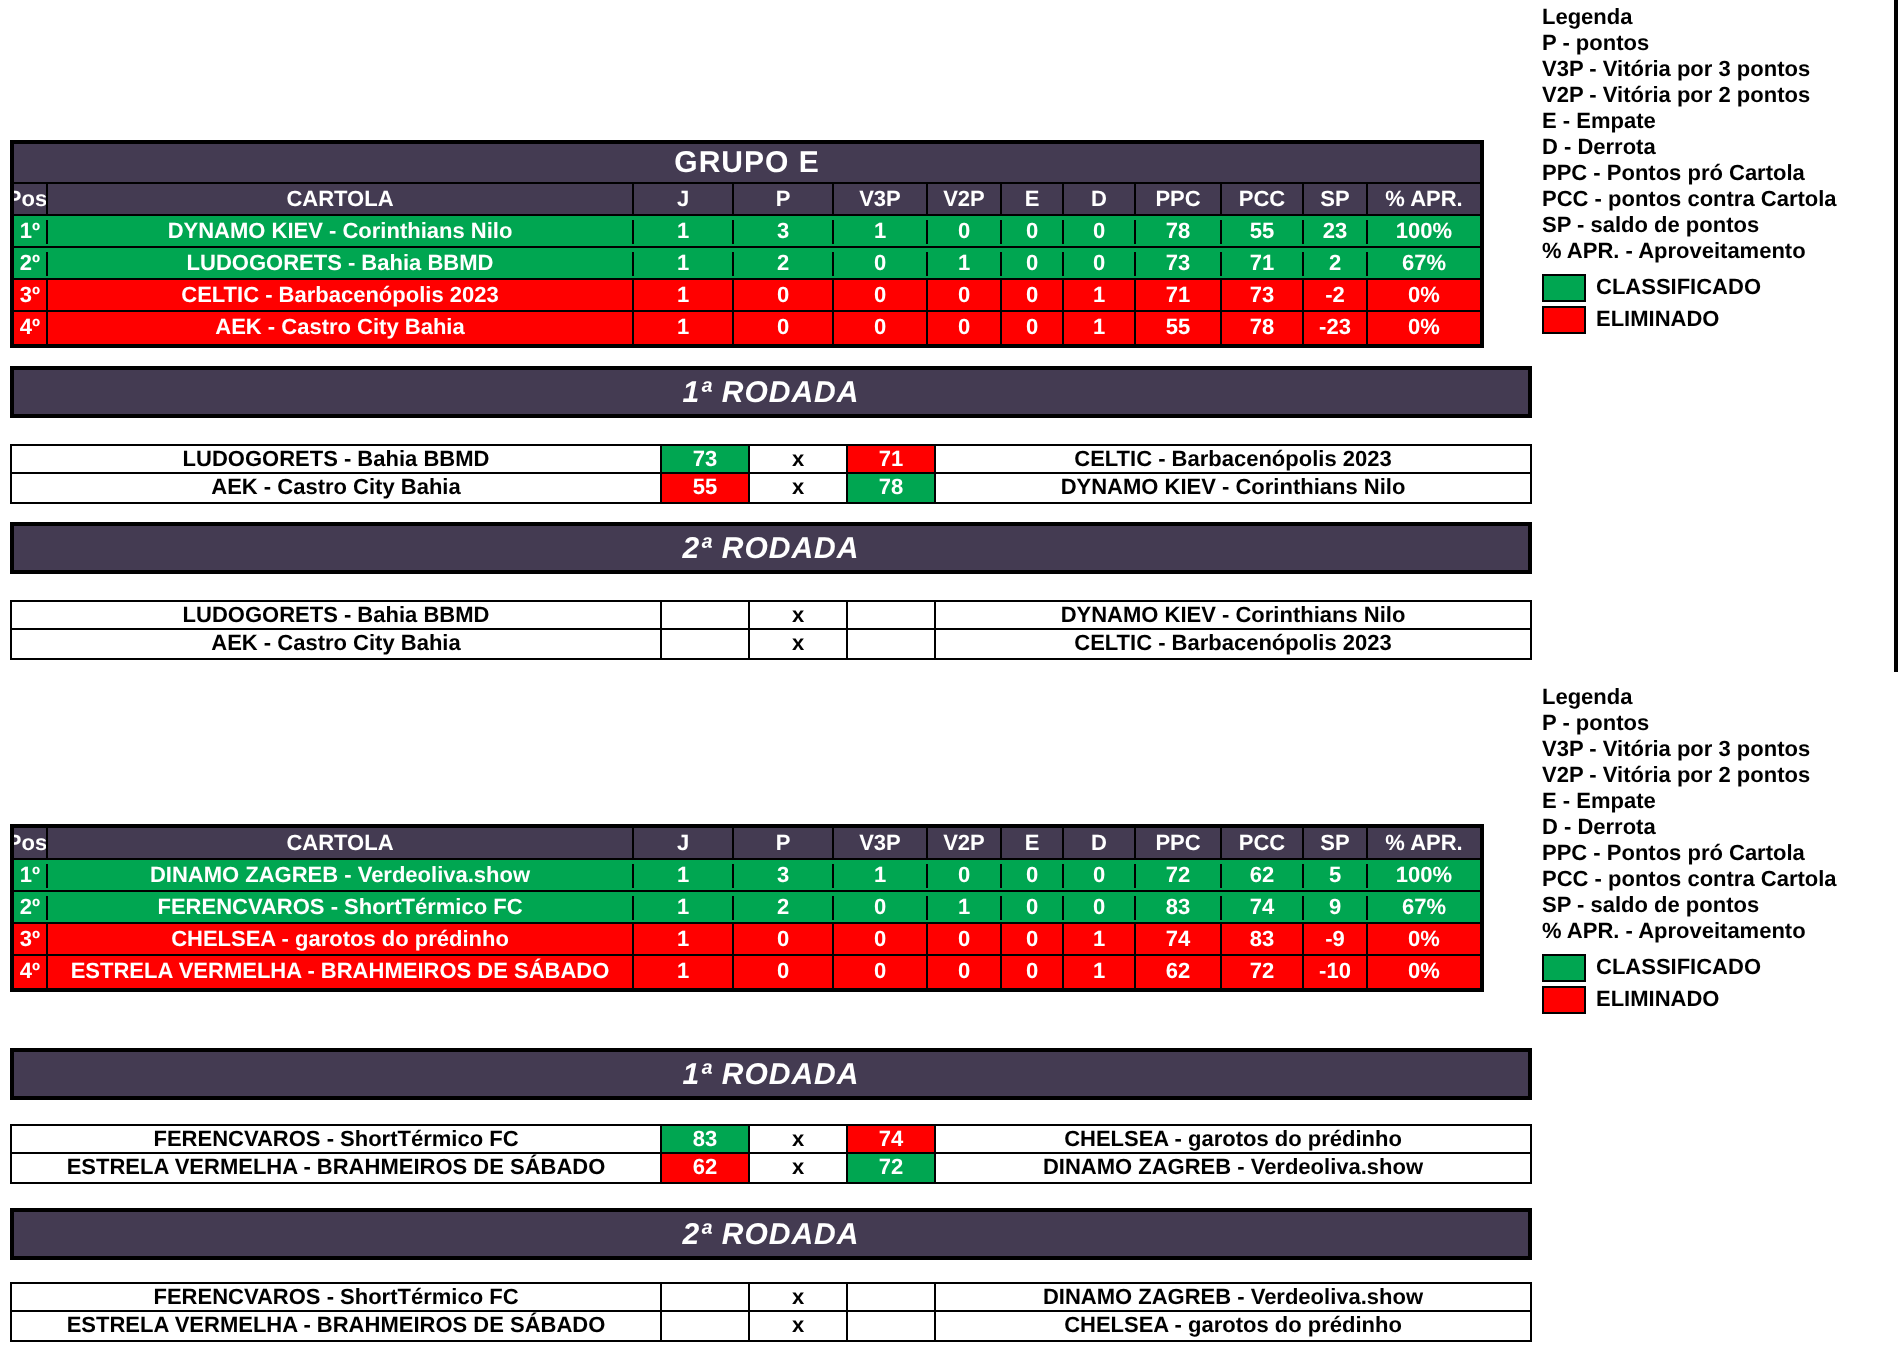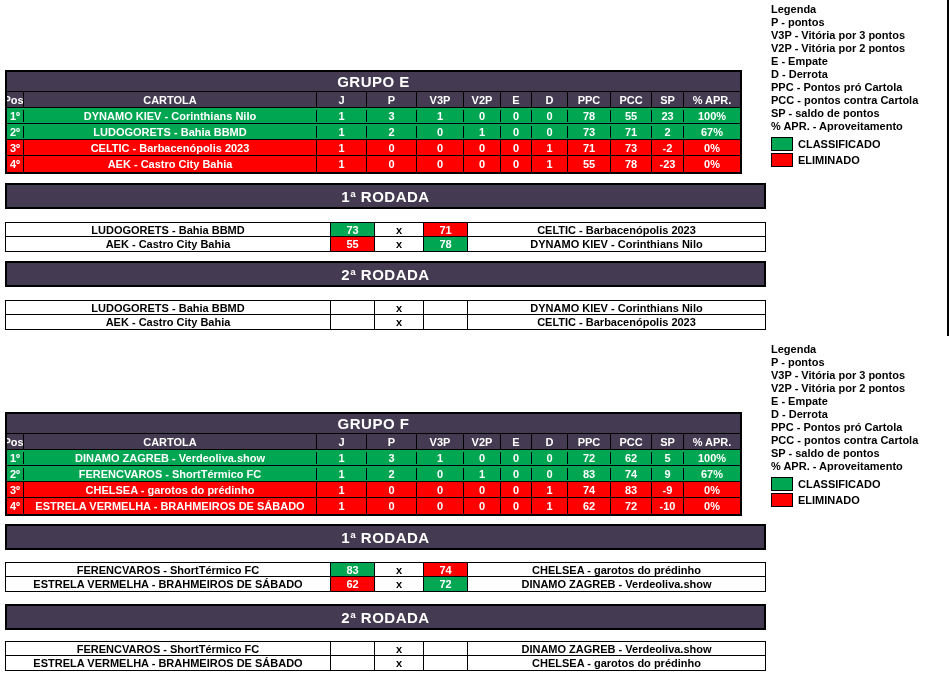--- a/index.html
+++ b/index.html
@@ -26,21 +26,21 @@
   .s-head{background:var(--purple);color:#fff;}
   .row-classified{background:var(--green);color:#fff;align-items:center;}
   .row-eliminated{background:var(--red);color:#fff;}
   .cl-pos{width:17px}.cl-name{flex:1}.cl-j{width:50px}.cl-p{width:50px}.cl-v3p{width:47px}
   .cl-v2p{width:37px}.cl-e{width:31px}.cl-d{width:36px}.cl-ppc{width:43px}.cl-pcc{width:41px}
   .cl-sp{width:32px}.cl-apr{width:56px}
 
   
   .rodada{position:absolute;left:5px;width:761px;height:26px;background:var(--purple);
     border:2px solid #000;color:#fff;font-size:15px;display:flex;align-items:center;justify-content:center;
-    letter-spacing:.5px;}
+    letter-spacing:.5px;font-style:italic;}
 
   
   .matches{position:absolute;left:5px;width:761px;border:1px solid #000;background:#fff;}
   .m-row{display:flex;height:14px;border-bottom:1px solid #000;font-size:11px;}
   .m-row:last-child{border-bottom:none;}
   .m-row>div{display:flex;align-items:center;justify-content:center;border-right:1px solid #000;
     white-space:nowrap;overflow:hidden;}
   .m-row>div:last-child{border-right:none;}
   .mteam-l{width:325px}.mscore{width:44px}.mx{width:49px}.mteam-r{flex:1}
   .score-win{background:var(--green);color:#fff;}
@@ -167,21 +167,20 @@
   <div class="m-row">
     <div class="mteam-l">AEK - Castro City Bahia</div>
     <div class="mscore score-empty"></div>
     <div class="mx">x</div>
     <div class="mscore score-empty"></div>
     <div class="mteam-r">CELTIC - Barbacenópolis 2023</div>
   </div>
 </div>
 
 <div class="standings" style="top:412px">
-  <div class="s-title">GRUPO F</div>
   <div class="s-row s-head">
     <div class="cl-pos">Pos.</div>
     <div class="cl-name">CARTOLA</div>
     <div class="cl-j">J</div>
     <div class="cl-p">P</div>
     <div class="cl-v3p">V3P</div>
     <div class="cl-v2p">V2P</div>
     <div class="cl-e">E</div>
     <div class="cl-d">D</div>
     <div class="cl-ppc">PPC</div>

